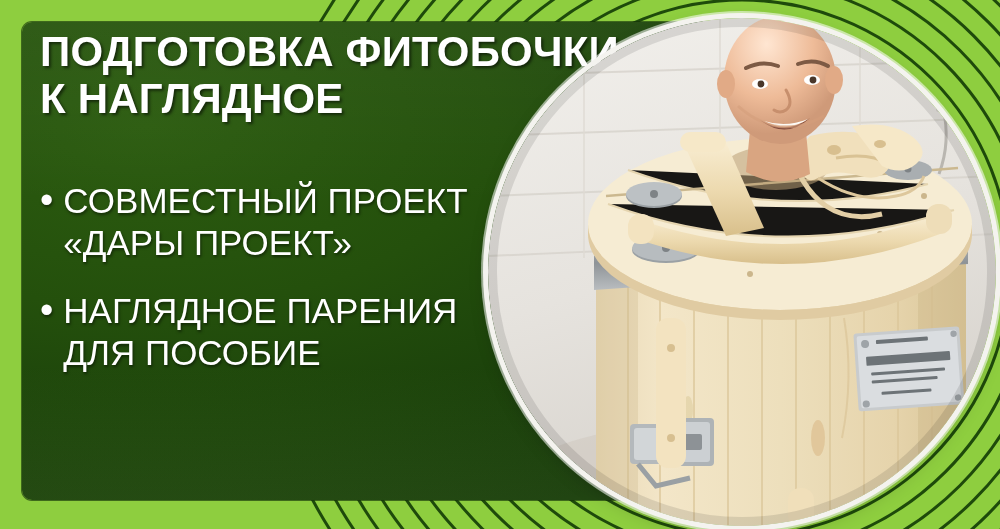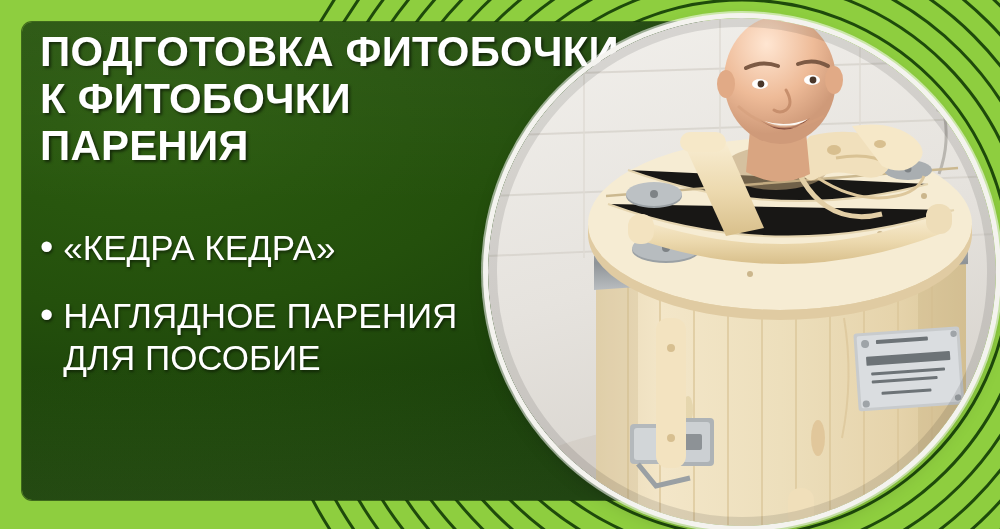--- a/index.html
+++ b/index.html
@@ -103,30 +103,30 @@
   </div>
 
   <div class="panel">
     <div class="panel-sheen"></div>
   </div>
 
   <div class="content">
 
     <div class="title">
       <div>ПОДГОТОВКА ФИТОБОЧКИ</div>
-      <div>К ФИТОБОЧКИ</div>
-      <div>ПАРЕНИЯ</div>
+      <div>К НАГЛЯДНОЕ</div>
     </div>
 
     <div class="bullets">
 
       <div class="bullet">
         <span class="dot">•</span>
         <span class="btext">
-          <div>«КЕДРА КЕДРА»</div>
+          <div>СОВМЕСТНЫЙ ПРОЕКТ</div>
+          <div>«ДАРЫ ПРОЕКТ»</div>
         </span>
       </div>
 
       <div class="bullet">
         <span class="dot">•</span>
         <span class="btext">
           <div>НАГЛЯДНОЕ ПАРЕНИЯ</div>
           <div>ДЛЯ ПОСОБИЕ</div>
         </span>
       </div>

